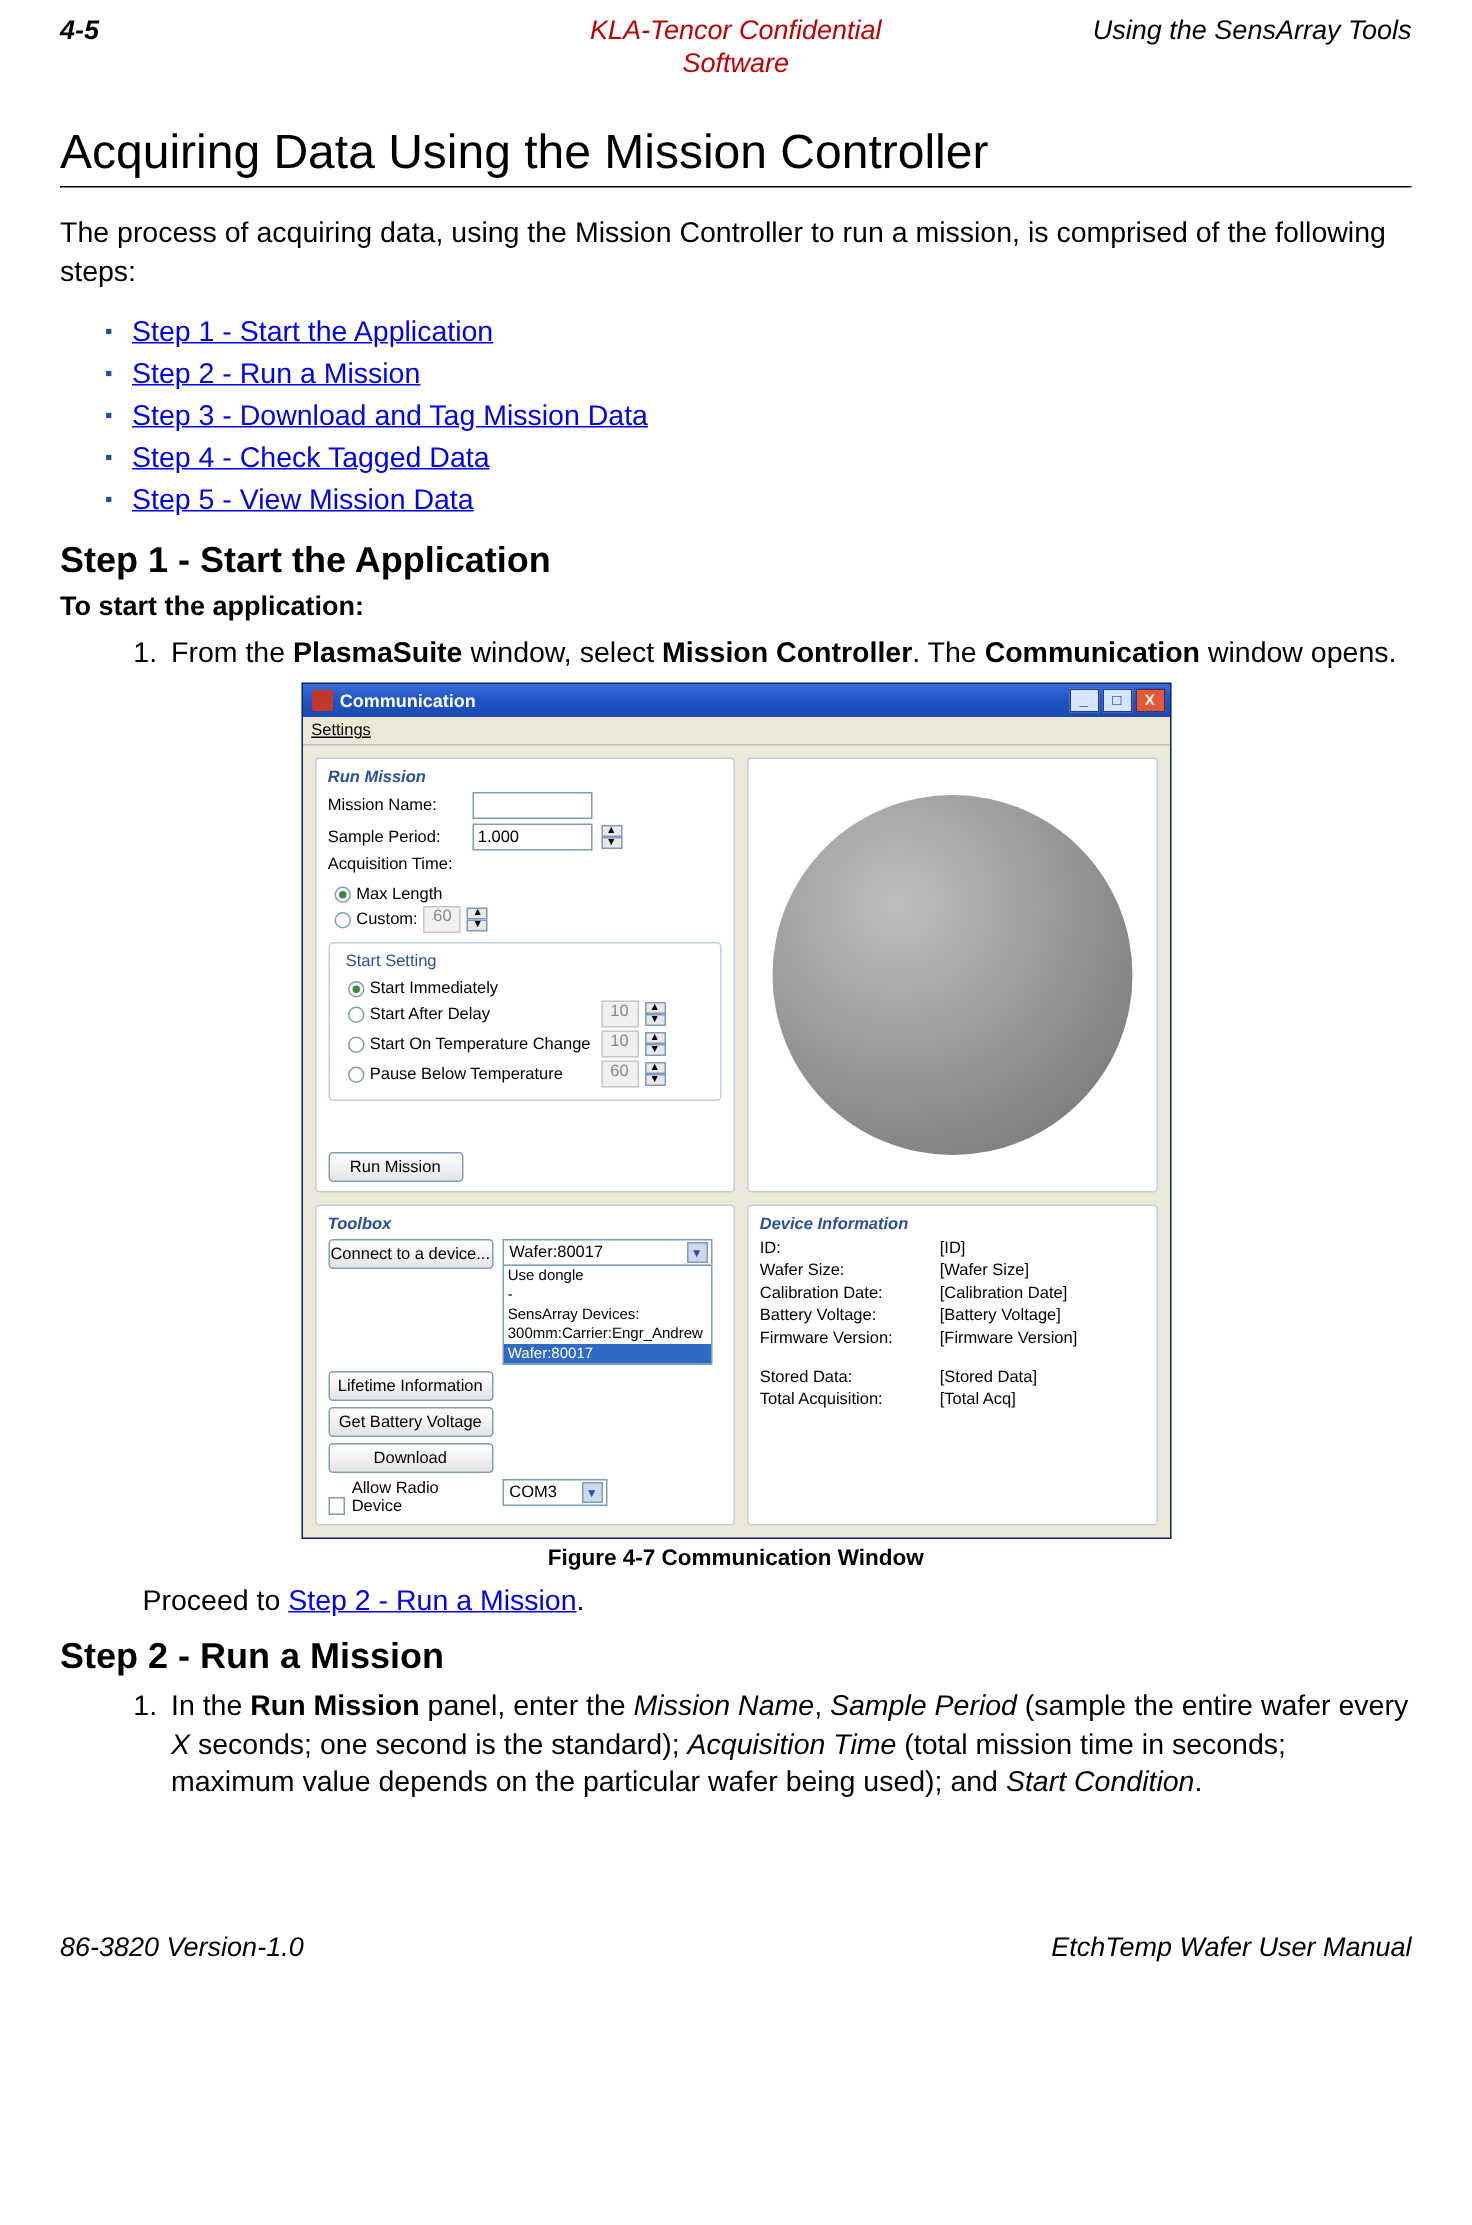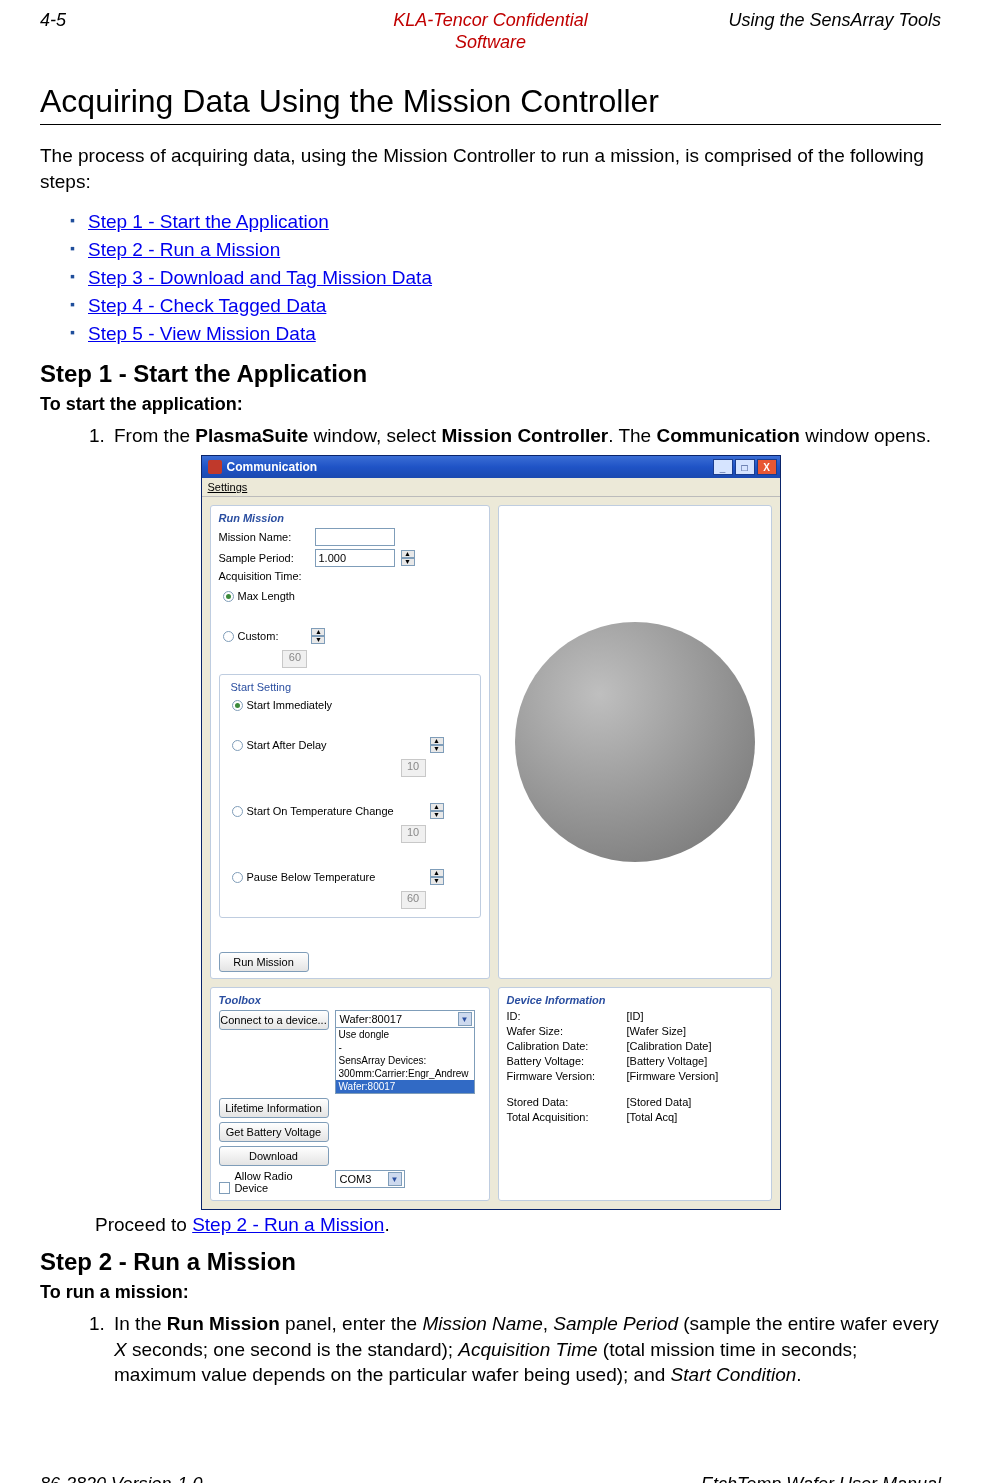--- a/index.html
+++ b/index.html
@@ -14,21 +14,21 @@
   .page {
     padding: 10px 40px 30px 40px;
   }
   .header-row {
     display: flex;
     justify-content: space-between;
     font-style: italic;
     font-size: 18px;
     margin-bottom: 30px;
   }
-  .header-left { flex:1; text-align:left; }
+  .header-left { flex:1; text-align:left;font-weight:bold; }
   .header-center { flex:1; text-align:center; color:#c00000; line-height:1.2;}
   .header-right { flex:1; text-align:right; }
   h1.main-title {
     font-size: 32px;
     font-weight: normal;
     border-bottom: 1px solid #000;
     padding-bottom: 4px;
     margin: 0 0 18px 0;
   }
   p.intro {
@@ -128,21 +128,21 @@
   .dropdown-list{border:1px solid #7f9db9;background:#fff;width:140px;font-size:10px;margin-top:-1px;}
   .dd-item{padding:1px 3px;}
   .dd-sel{background:#316ac5;color:#fff;}
   .chk{width:12px;height:12px;border:1px solid #7f9db9;background:#fff;display:inline-block;margin-right:4px;vertical-align:middle;}
   .devinfo{flex:1;}
   .di-row{display:flex;font-size:11px;margin:3px 0;}
   .di-row .k{width:120px;}
   .figure-caption{text-align:center;font-size:15px;font-weight:bold;margin:4px 0 10px 0;}
   .proceed{font-size:19px;padding-left:55px;margin:4px 0 10px 0;}
   .footer-row{display:flex;justify-content:space-between;font-style:italic;font-size:18px;margin-top:50px;padding:0 40px;}
-  .num-in-dis{height:18px;width:25px;border:1px solid #c8c8c8;background:#f0f0f0;font-size:11px;text-align:center;color:#888;margin-top:46px;}
+  .num-in-dis{height:18px;width:25px;border:1px solid #c8c8c8;background:#f0f0f0;font-size:11px;text-align:center;color:#888;}
 </style>
 </head>
 <body>
 
 <div class="page">
 
   <div class="header-row">
     <div class="header-left">4-5</div>
     <div class="header-center">
       <span>KLA-Tencor Confidential</span><br>
@@ -325,27 +325,27 @@
             </div>
           <div class="di-row">
               <div class="k">Total Acquisition:</div>
               <div>[Total Acq]</div>
             </div>
         </div>
       </div>
     </div>
   </div>
 
+  <div class="figure-caption">Figure 4-7 Communication Window</div>
 
   <div class="proceed">
     <span>Proceed to </span><a class="step-link">Step 2 - Run a Mission</a><span>.</span>
   </div>
 
   <h2 class="section-h">Step 2 - Run a Mission</h2>
-  <p class="sub-h">To run a mission:</p>
 
   <ol class="num-list">
     <li>
       <span>In the </span><span class="bold">Run Mission</span><span> panel, enter the </span><span class="italic">Mission Name</span><span>, </span><span class="italic">Sample Period</span><span> (sample the entire wafer every </span><span class="italic">X</span><span> seconds; one second is the standard); </span><span class="italic">Acquisition Time</span><span> (total mission time in seconds; maximum value depends on the particular wafer being used); and </span><span class="italic">Start Condition</span><span>.</span>
     </li>
   </ol>
 
 </div>
 
 <div class="footer-row">

